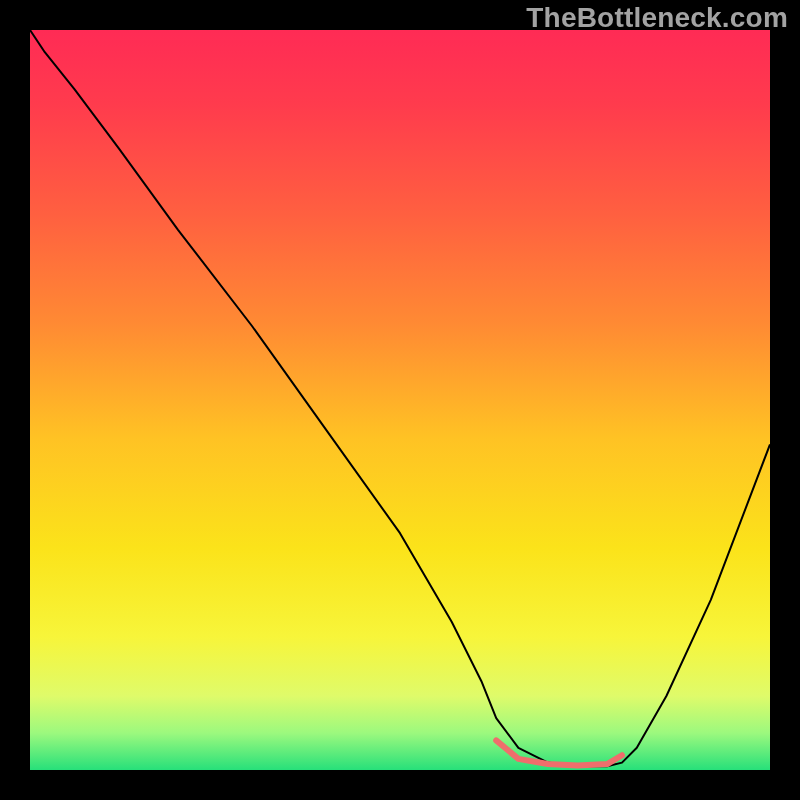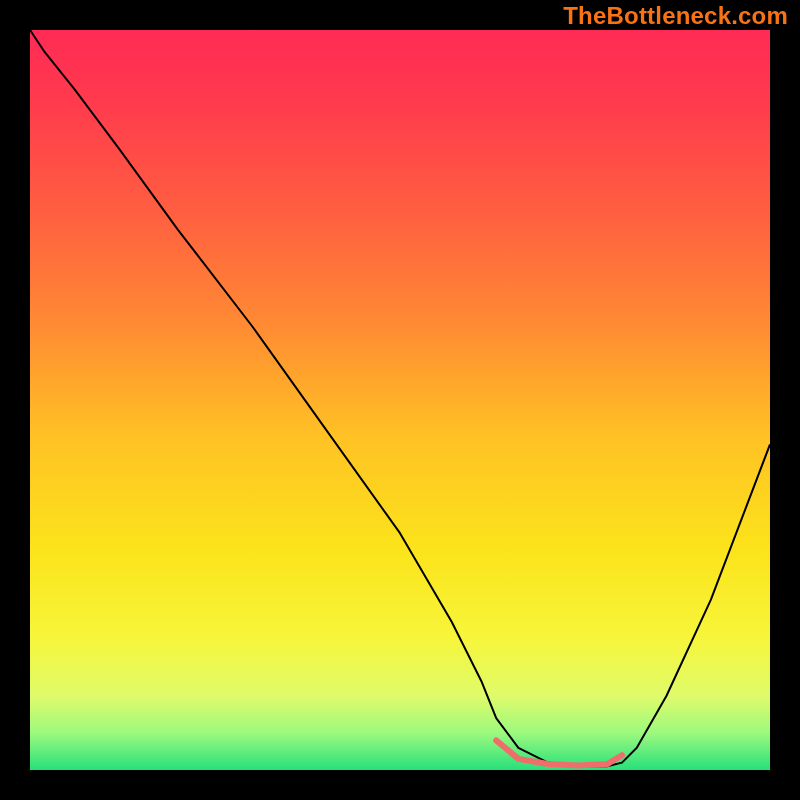--- a/index.html
+++ b/index.html
@@ -14,23 +14,23 @@
     position: relative;
     width: 800px;
     height: 800px;
     background: #000;
   }
   .watermark {
     position: absolute;
     top: 2px;
     right: 12px;
     font-family: Arial, Helvetica, sans-serif;
-    font-size: 24px;
+    font-size: 28px;
     font-weight: 600;
-    color: #f97316;
+    color: #a3a3a3;
     letter-spacing: 0.2px;
     z-index: 10;
   }
   .plot {
     position: absolute;
     left: 30px;
     top: 30px;
     width: 740px;
     height: 740px;
   }

